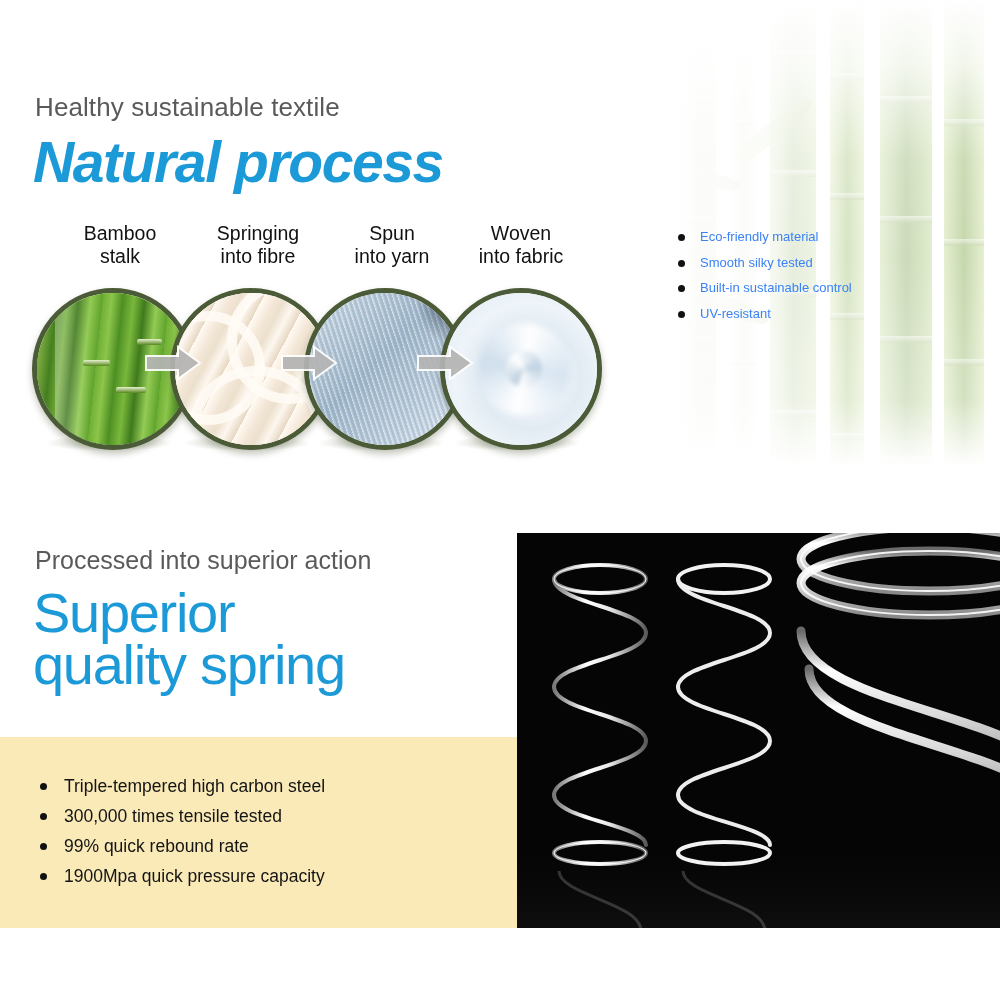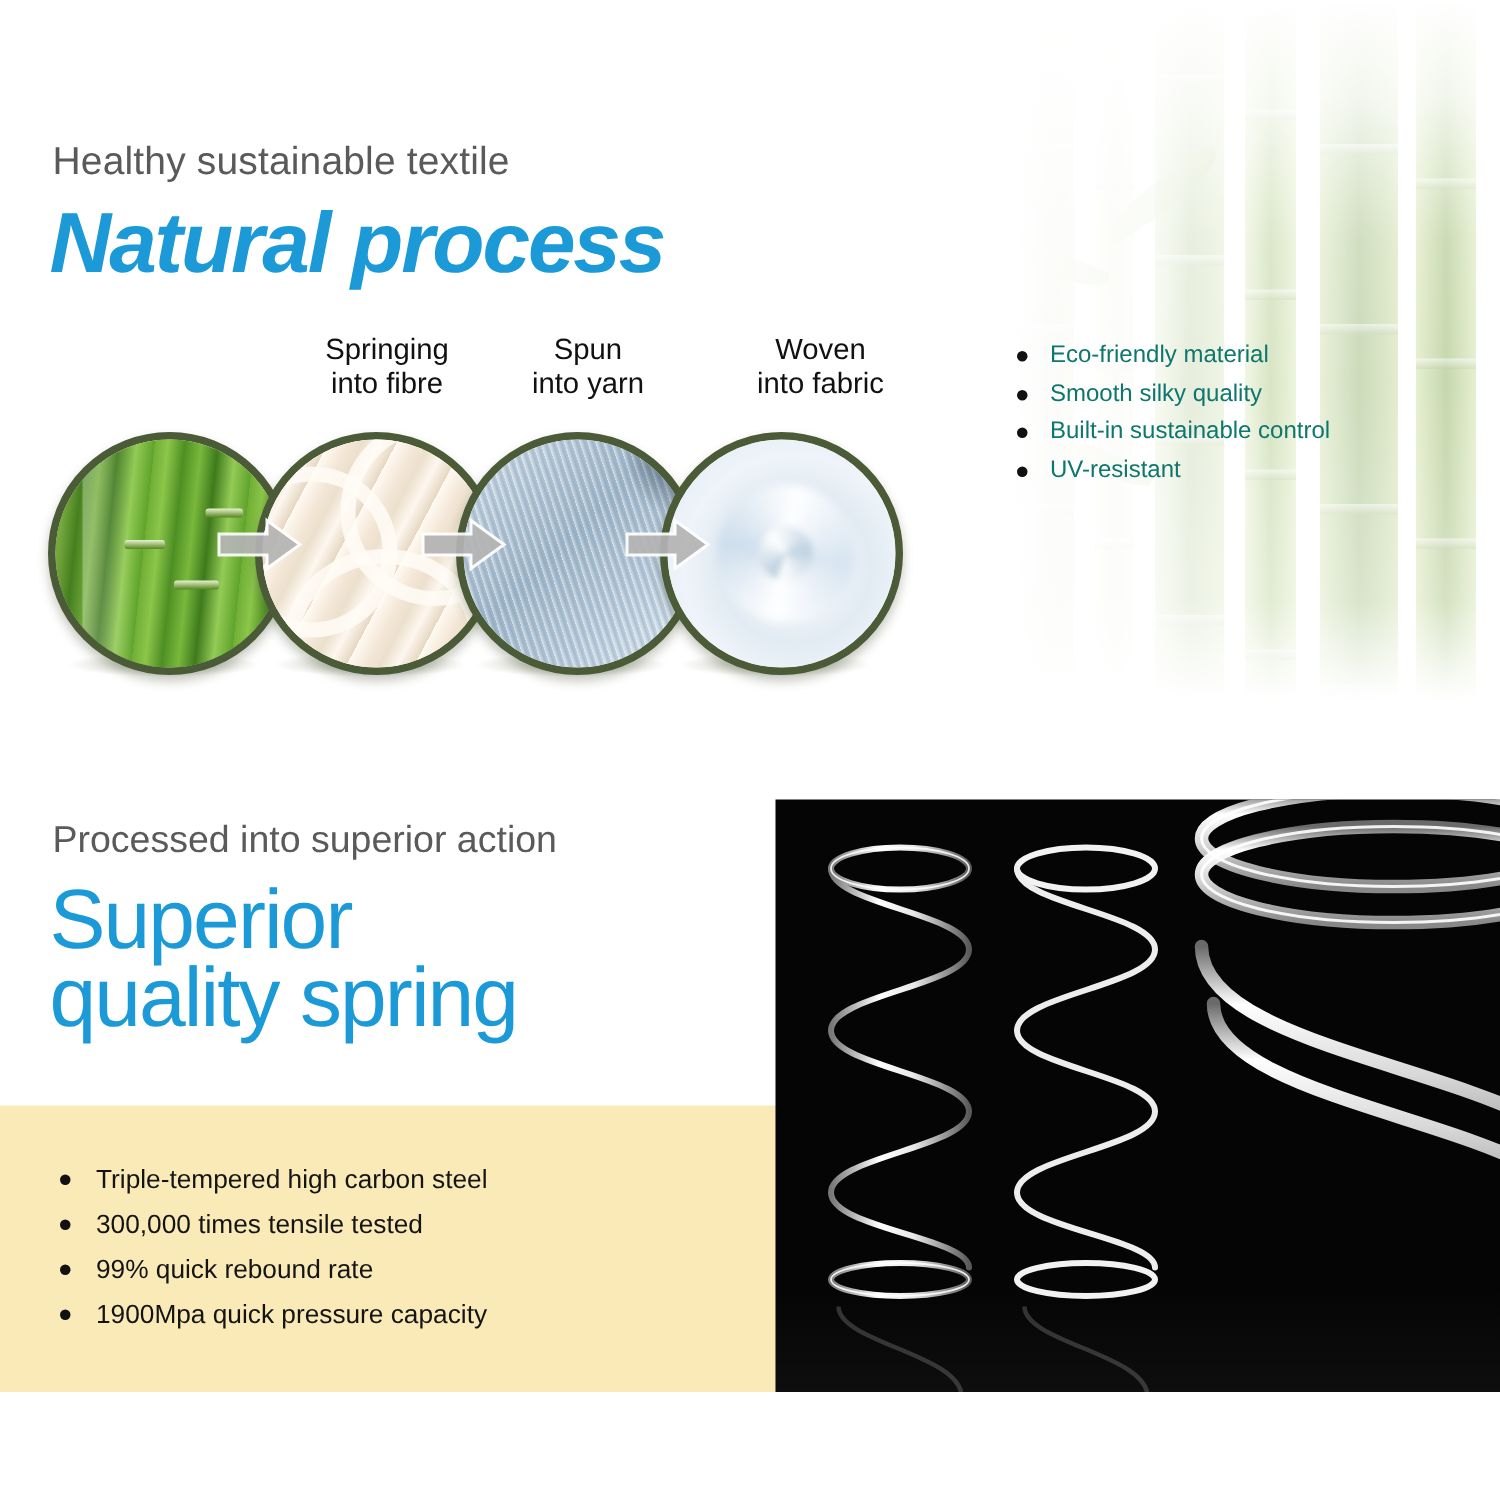--- a/index.html
+++ b/index.html
@@ -136,21 +136,21 @@
 
   .proc-arrow{
     position:absolute;height:38px;width:58px;
   }
   .proc-arrow svg{display:block;width:100%;height:100%;}
 
   
   .bul-top{position:absolute;left:676px;top:224px;width:320px;}
   .bul-top li{
     list-style:none;position:relative;
-    font-size:16px;color:#0f766e;line-height:25.6px;white-space:nowrap;
+    font-size:13px;color:#3b82f6;line-height:25.6px;white-space:nowrap;
     padding-left:24px;margin:0;
   }
   .bul-top li:before{
     content:"";position:absolute;left:2px;top:10px;
     width:7px;height:7px;border-radius:50%;background:#111;
   }
   .bul-top ul{margin:0;padding:0;}
 
   
   .panel-bottom{position:absolute;left:0;top:466px;width:1000px;height:534px;background:#fff;}
@@ -257,29 +257,33 @@
         </div>
       <div class="bamboo-fade"></div>
       <div class="bamboo-whitewash"></div>
     </div>
 
     <div class="eyebrow">Healthy sustainable textile</div>
     <div class="headline">Natural process</div>
 
     <div class="process">
 
+      <div class="proc-label" style="left:35px;top:2px;">
+        <div>Bamboo</div>
+        <div>stalk</div>
+      </div>
       <div class="proc-label" style="left:173px;top:2px;">
         <div>Springing</div>
         <div>into fibre</div>
       </div>
       <div class="proc-label" style="left:307px;top:2px;">
         <div>Spun</div>
         <div>into yarn</div>
       </div>
-      <div class="proc-label" style="left:462px;top:2px;">
+      <div class="proc-label" style="left:436px;top:2px;">
         <div>Woven</div>
         <div>into fabric</div>
       </div>
 
       <div class="circ-shadow" style="left:46px;top:215px;"></div>
       <div class="circ-shadow" style="left:184px;top:215px;"></div>
       <div class="circ-shadow" style="left:318px;top:215px;"></div>
       <div class="circ-shadow" style="left:454px;top:215px;"></div>
 
       <div class="proc-circle" style="left:32px;top:68px;">
@@ -325,21 +329,21 @@
       <div class="proc-arrow" style="left:416px;top:124px;">
         <svg viewBox="0 0 58 38">
             <path d="M2 12 H34 V3 L56 19 L34 35 V26 H2 Z" fill="#b4b4b4" stroke="#ffffff" stroke-width="2" opacity="0.92"></path>
           </svg>
       </div>
     </div>
 
     <div class="bul-top">
       <ul>
         <li>Eco-friendly material</li>
-        <li>Smooth silky quality</li>
+        <li>Smooth silky tested</li>
         <li>Built-in sustainable control</li>
         <li>UV-resistant</li>
       </ul>
     </div>
   </div>
 
   <div class="panel-bottom">
 
     <div class="eyebrow2">Processed into superior action</div>
     <div class="headline2">

